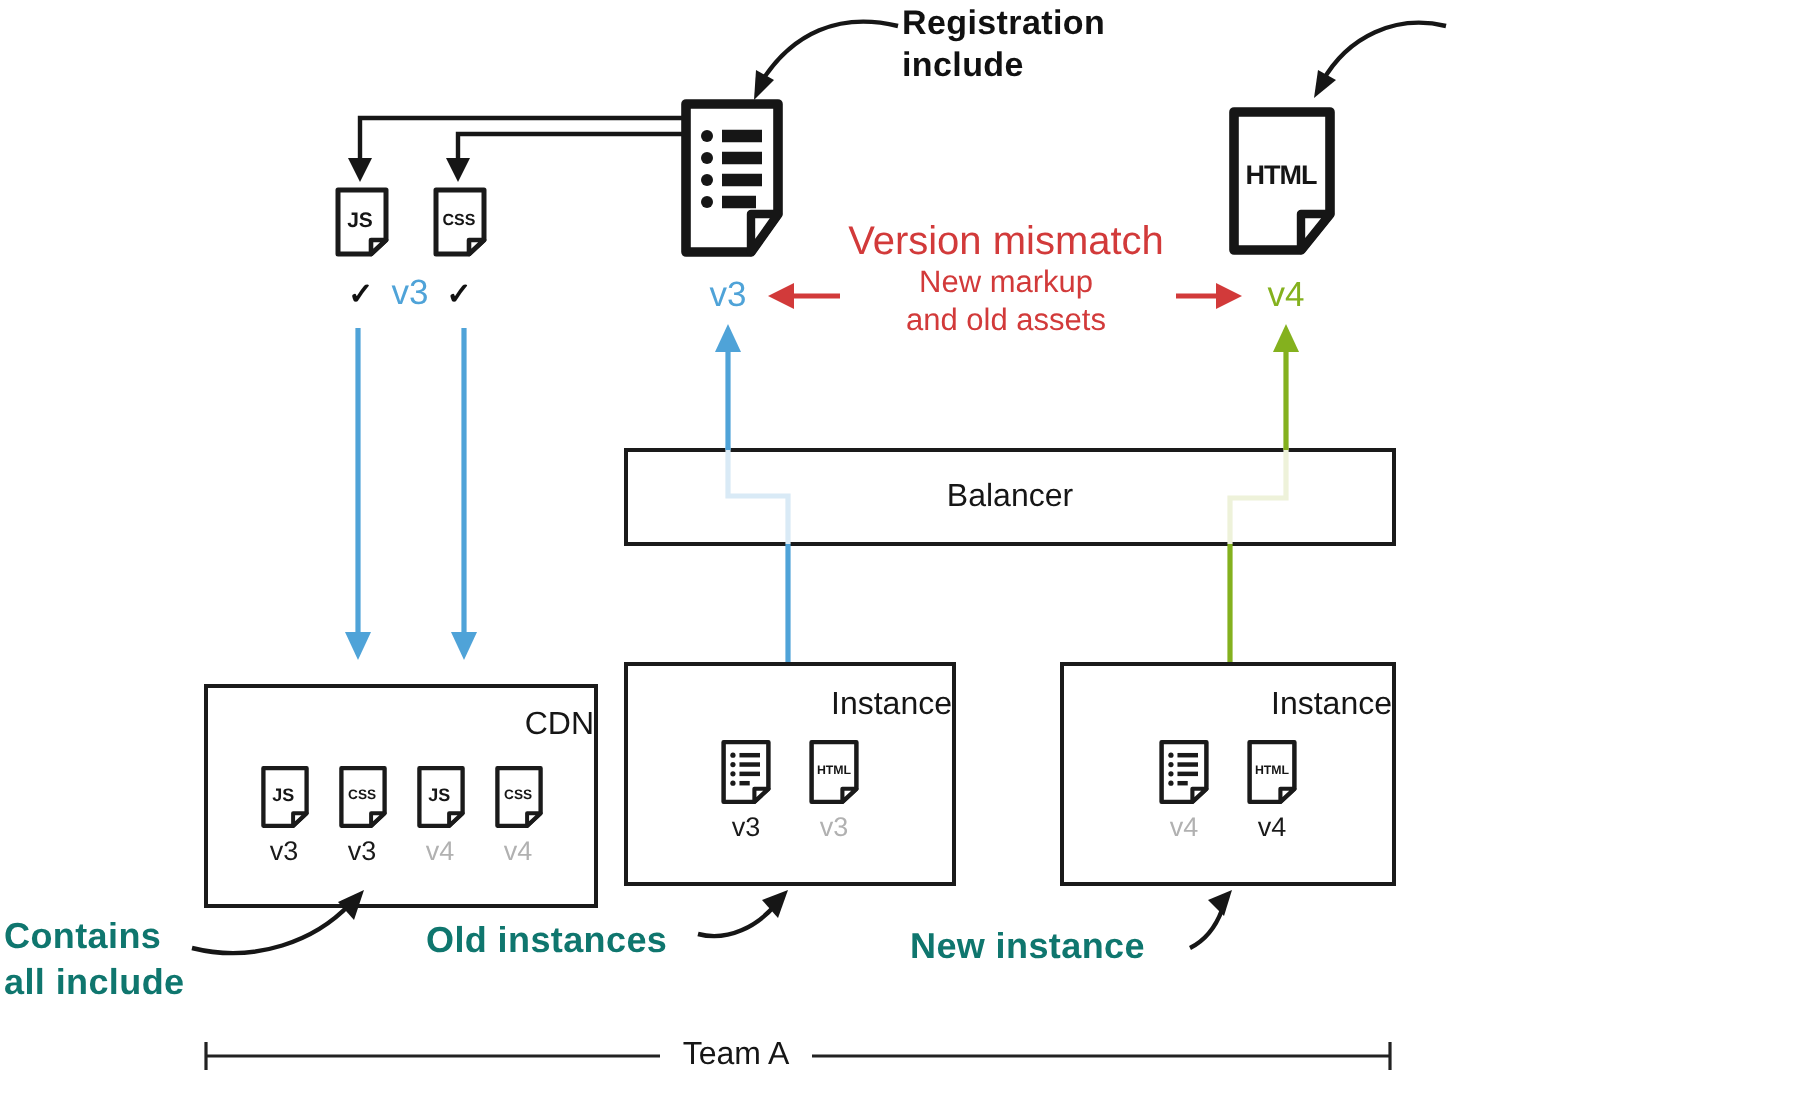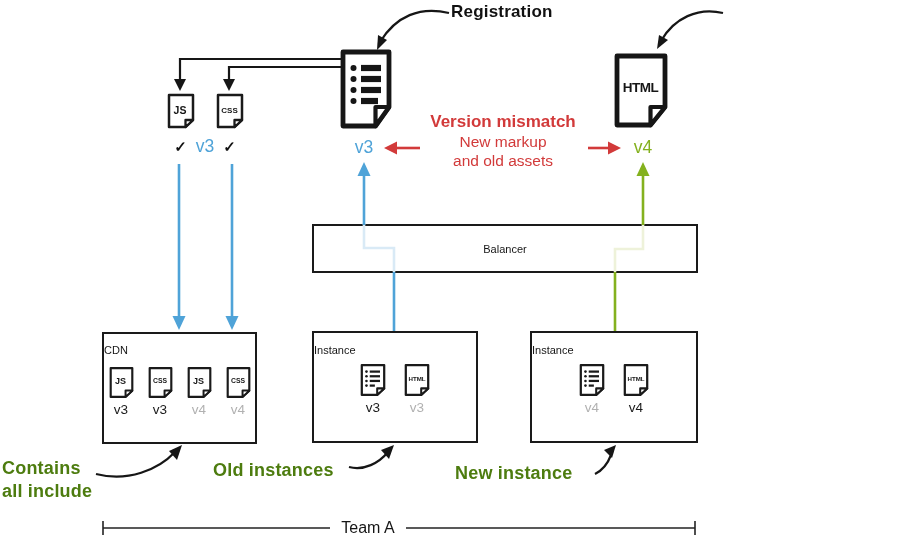--- a/index.html
+++ b/index.html
@@ -3,50 +3,50 @@
 <meta charset="utf-8">
 <style>
   html,body { margin:0; padding:0; background:#fff; }
   .canvas {
     position:relative; width:899px; height:551px; background:#fff;
     font-family:"Liberation Sans", sans-serif; color:#151515; overflow:hidden;
   }
   .abs { position:absolute; }
   .overlay { position:absolute; left:0; top:0; z-index:6; pointer-events:none; }
   .box { position:absolute; background:#fff; border:2px solid #1a1a1a; box-sizing:border-box; z-index:3; }
-  .box-title { text-align:left; font-size:11px; color:#161616; }
+  .box-title { text-align:right; font-size:16px; color:#161616; }
   .balancer-box { display:flex; align-items:center; justify-content:center; }
   .files-row { display:flex; justify-content:center; align-items:flex-start; }
   .file-cell { display:flex; flex-direction:column; align-items:center; }
   .ver { font-size:13.5px; margin-top:2px; color:#1a1a1a; }
   .ver.muted { color:#b1b1b1; }
-  .hand { font-weight:bold; font-size:18px; line-height:23px; letter-spacing:0.2px; color:#4d7c0f; z-index:8; }
+  .hand { font-weight:bold; font-size:18px; line-height:23px; letter-spacing:0.2px; color:#0f766e; z-index:8; }
   .hand2 { font-weight:bold; font-size:17px; line-height:21px; letter-spacing:0.2px; color:#111; z-index:8; }
   .vlabel { font-size:17.5px; text-align:center; z-index:8; }
   .blue { color:#4fa3d8; }
   .green { color:#84b11e; }
   .checkrow { display:flex; align-items:center; justify-content:center; gap:9px; z-index:8; }
   .check { font-size:15px; font-weight:bold; color:#111; }
   .mismatch { text-align:center; color:#d23a3a; z-index:8; }
-  .mismatch .mm-title { font-weight:bold; font-size:17px; line-height:21px; }
+  .mismatch .mm-title { font-weight:normal; font-size:20px; line-height:21px; }
   .mismatch .mm-line { font-size:15.5px; line-height:19px; }
   .team-label { font-size:16px; text-align:center; color:#161616; z-index:8; }
   .icon-wrap { position:absolute; z-index:4; }
   svg text { font-family:"Liberation Sans", sans-serif; font-weight:bold; fill:#161616; }
 </style>
 </head>
 <body>
 
 <div class="canvas">
 
   <div class="box balancer-box" style="left:312px; top:224px; width:386px; height:49px;">
     <div class="box-title">Balancer</div>
   </div>
 
-  <div class="box" style="left:102px; top:332px; width:155px; height:112px;">
+  <div class="box" style="left:102px; top:342px; width:197px; height:112px;">
     <div class="box-title" style="margin-top:10px;">CDN</div>
     <div class="files-row" style="margin-top:9px; gap:12px;">
       <div class="file-cell">
         <svg width="27" height="35" viewBox="0 0 30 38">
           <path d="M3,3 L27,3 L27,28 L19.5,35 L3,35 Z" fill="#fff" stroke="#1a1a1a" stroke-width="2.4" stroke-linejoin="round"></path>
           <path d="M27,28 L19.5,28 L19.5,35 Z" fill="#fff" stroke="#1a1a1a" stroke-width="2.2" stroke-linejoin="round"></path>
           <text x="14" y="21" text-anchor="middle" font-size="10">JS</text>
         </svg>
         <div class="ver">v3</div>
       </div>
@@ -241,20 +241,21 @@
     <g>
       <path d="M103,528 L330,528" stroke="#222" stroke-width="1.6"></path>
       <path d="M406,528 L695,528" stroke="#222" stroke-width="1.6"></path>
       <path d="M103,521 L103,535" stroke="#222" stroke-width="1.6"></path>
       <path d="M695,521 L695,535" stroke="#222" stroke-width="1.6"></path>
     </g>
   </svg>
 
   <div class="abs hand2" style="left:451px; top:1px;">
     <div>Registration</div>
+    <div>include</div>
   </div>
 
   <div class="abs hand2" style="left:727px; top:1px;">
   </div>
 
   <div class="abs checkrow" style="left:158px; top:136px; width:94px;">
     <span class="check">✓</span>
     <span class="vlabel blue">v3</span>
     <span class="check">✓</span>
   </div>

